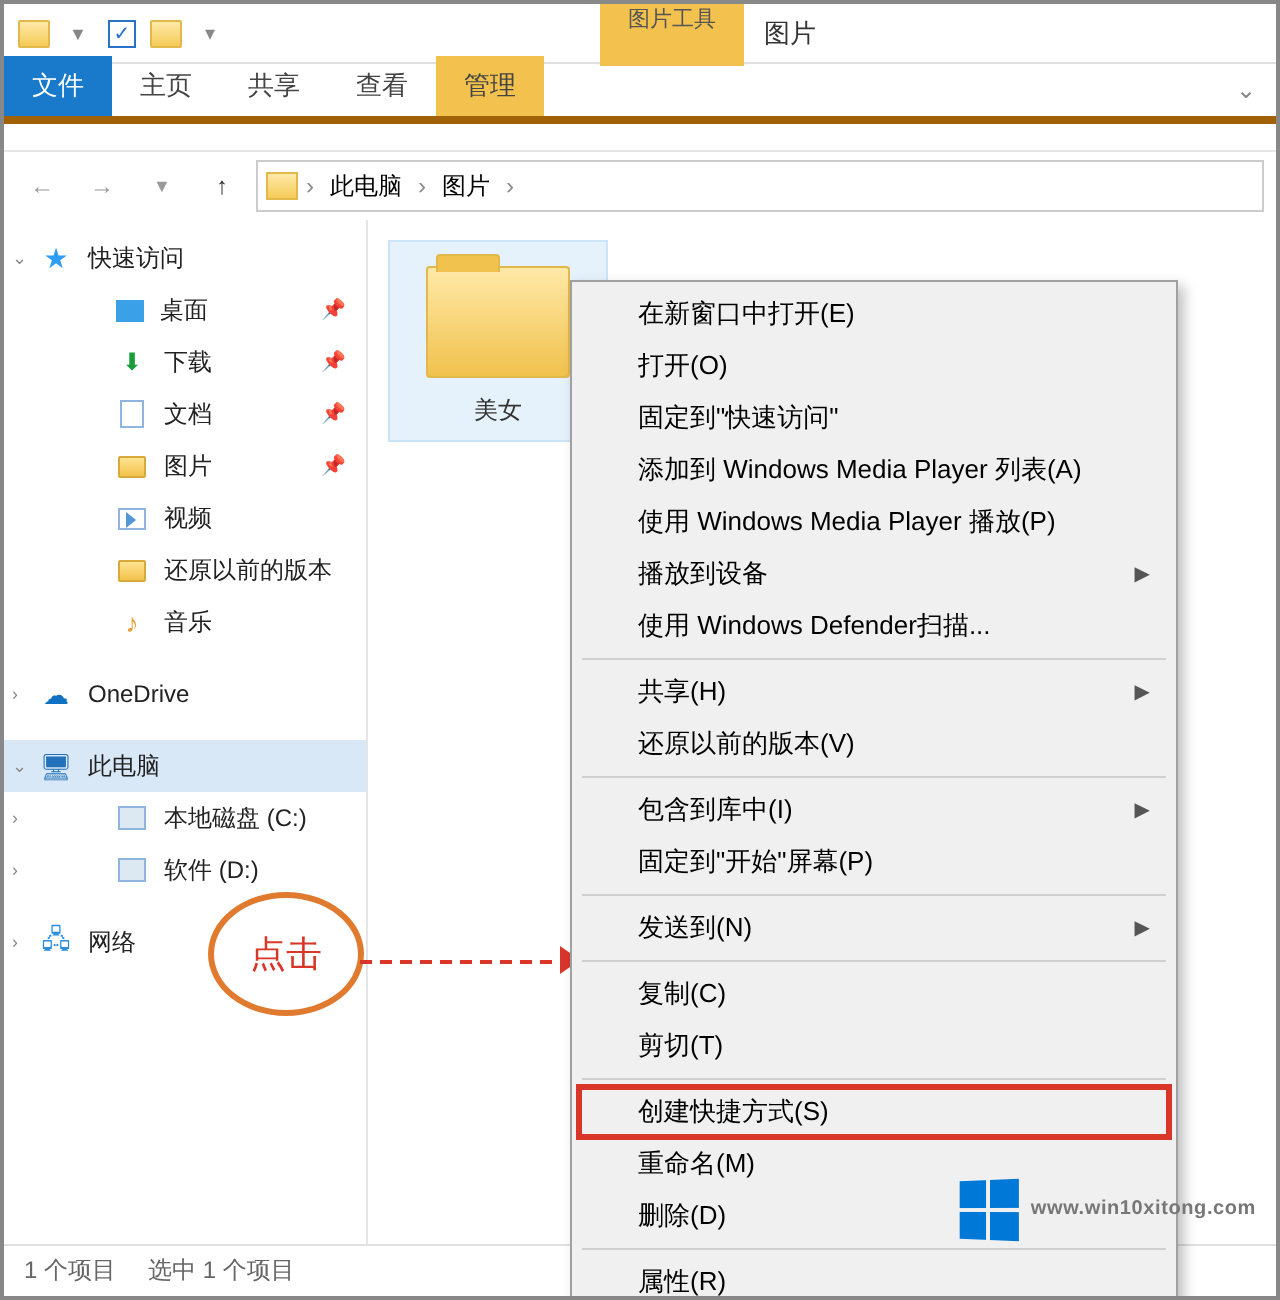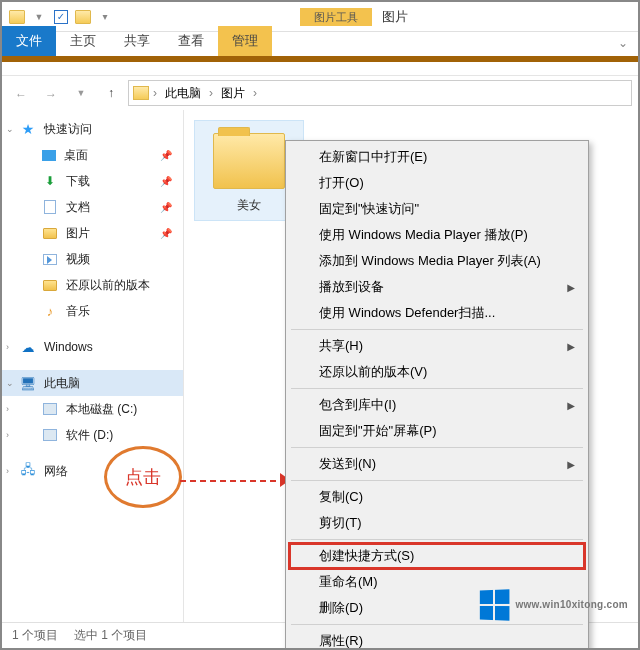--- a/index.html
+++ b/index.html
@@ -4,25 +4,25 @@
 <style>
   * { box-sizing: border-box; margin: 0; padding: 0; }
   body { font-family: "Microsoft YaHei", "Segoe UI", sans-serif; font-size: 12px; background: #fff; width: 640px; height: 650px; overflow: hidden; position: relative; border: 2px solid #888; }
 
   
   .titlebar { height: 30px; background: #fff; display: flex; align-items: center; border-bottom: 1px solid #e0e0e0; }
   .qat { display: flex; align-items: center; gap: 4px; padding: 0 6px; }
   .qat .ic { width: 18px; height: 18px; display: flex; align-items: center; justify-content: center; }
   .fileicon { width: 16px; height: 14px; background: linear-gradient(#ffe9a8,#f5cb58); border: 1px solid #e0b84c; border-radius: 1px; }
   .checkbox-ic { width: 14px; height: 14px; border: 1px solid #2a72c8; display: flex; align-items: center; justify-content: center; font-size: 10px; color: #2a72c8; }
-  .tool-tab { background: #f3c24e; padding: 0 14px; height: 18px; line-height: 18px; font-size: 11px; color: #555; margin-left: 180px; }
+  .tool-tab { background: #f3c24e; padding: 0 14px; height: 32px; line-height: 18px; font-size: 11px; color: #555; margin-left: 180px; }
   .title-text { margin-left: 10px; font-size: 13px; color: #333; }
 
   
-  .ribbon { height: 30px; display: flex; align-items: flex-end; border-bottom: 6px solid #a16207; background: #fff; }
+  .ribbon { height: 30px; display: flex; align-items: flex-end; border-bottom: 4px solid #a16207; background: #fff; }
   .tab { padding: 6px 14px; font-size: 13px; color: #444; cursor: pointer; }
   .tab.file { background: #1979ca; color: #fff; }
   .tab.tool { background: #f3c24e; color: #444; }
   .ribbon .expand { margin-left: auto; padding: 6px 10px; color: #888; cursor: pointer; }
 
   .spacer-row { height: 14px; border-bottom: 1px solid #e5e5e5; }
 
   
   .addressbar { height: 34px; display: flex; align-items: center; padding: 4px 6px; gap: 4px; }
   .navbtn { width: 26px; height: 26px; border-radius: 2px; display: flex; align-items: center; justify-content: center; color: #999; cursor: pointer; }
@@ -30,21 +30,21 @@
   .path { flex: 1; height: 26px; border: 1px solid #ccc; display: flex; align-items: center; padding: 0 4px; gap: 4px; }
   .path .sep { color: #888; }
   .path .seg { padding: 2px 4px; }
   .path .mini-icon { width: 16px; height: 14px; background: linear-gradient(#ffe9a8,#f5cb58); border: 1px solid #e0b84c; }
 
   
   .body { display: flex; height: calc(100% - 30px - 30px - 14px - 34px - 26px); }
   .sidebar { width: 182px; border-right: 1px solid #e5e5e5; padding: 6px 0; overflow: hidden; }
   .side-group { margin-bottom: 10px; }
   .side-item { display: flex; align-items: center; height: 26px; padding-left: 18px; gap: 8px; cursor: pointer; color: #222; position: relative; }
-  .side-item.sub { padding-left: 40px; }
+  .side-item.sub { padding-left: 56px; }
   .side-item .caret { position: absolute; left: 4px; color: #888; font-size: 9px; }
   .side-item .pin { margin-left: auto; margin-right: 10px; color: #888; font-size: 10px; }
   .side-item.selected { background: #d9e8f7; }
   .ic16 { width: 16px; height: 16px; display: inline-flex; align-items: center; justify-content: center; }
   .ic-folder { width: 14px; height: 11px; background: linear-gradient(#ffe390,#f1c24d); border: 1px solid #d9a83b; border-radius: 1px; }
   .ic-star { color: #2e9df7; font-size: 14px; }
   .ic-down { color: #1a9e3a; font-size: 12px; }
   .ic-doc { width: 12px; height: 14px; background: #fff; border: 1px solid #8fb4dd; }
   .ic-video { width: 14px; height: 11px; background: #fff; border: 1px solid #8fb4dd; position: relative; }
   .ic-video::before { content: ""; position: absolute; left: 3px; top: 1px; border-left: 5px solid #5397db; border-top: 4px solid transparent; border-bottom: 4px solid transparent; }
@@ -176,21 +176,21 @@
       </div>
       <div class="side-item sub">
         <span class="ic16 ic-music">♪</span>
         <span>音乐</span>
       </div>
     </div>
     <div class="side-group">
       <div class="side-item">
         <span class="caret">›</span>
         <span class="ic16 ic-cloud">☁</span>
-        <span>Windows</span>
+        <span>OneDrive</span>
       </div>
     </div>
     <div class="side-group">
       <div class="side-item selected">
         <span class="caret">⌄</span>
         <span class="ic16 ic-pc">🖥</span>
         <span>此电脑</span>
       </div>
       <div class="side-item sub">
         <span class="caret">›</span>
@@ -233,24 +233,24 @@
   <div class="ctx-item">
       <span>在新窗口中打开(E)</span>
     </div>
   <div class="ctx-item">
       <span>打开(O)</span>
     </div>
   <div class="ctx-item">
       <span>固定到"快速访问"</span>
     </div>
   <div class="ctx-item">
+      <span>添加到 Windows Media Player 列表(A)</span>
+    </div>
+  <div class="ctx-item">
       <span>使用 Windows Media Player 播放(P)</span>
-    </div>
-  <div class="ctx-item">
-      <span>添加到 Windows Media Player 列表(A)</span>
     </div>
   <div class="ctx-item">
       <span>播放到设备</span>
       <span class="arrow">▶</span>
     </div>
   <div class="ctx-item">
       <span>使用 Windows Defender扫描...</span>
     </div>
   <div class="ctx-sep"></div>
   <div class="ctx-item">

